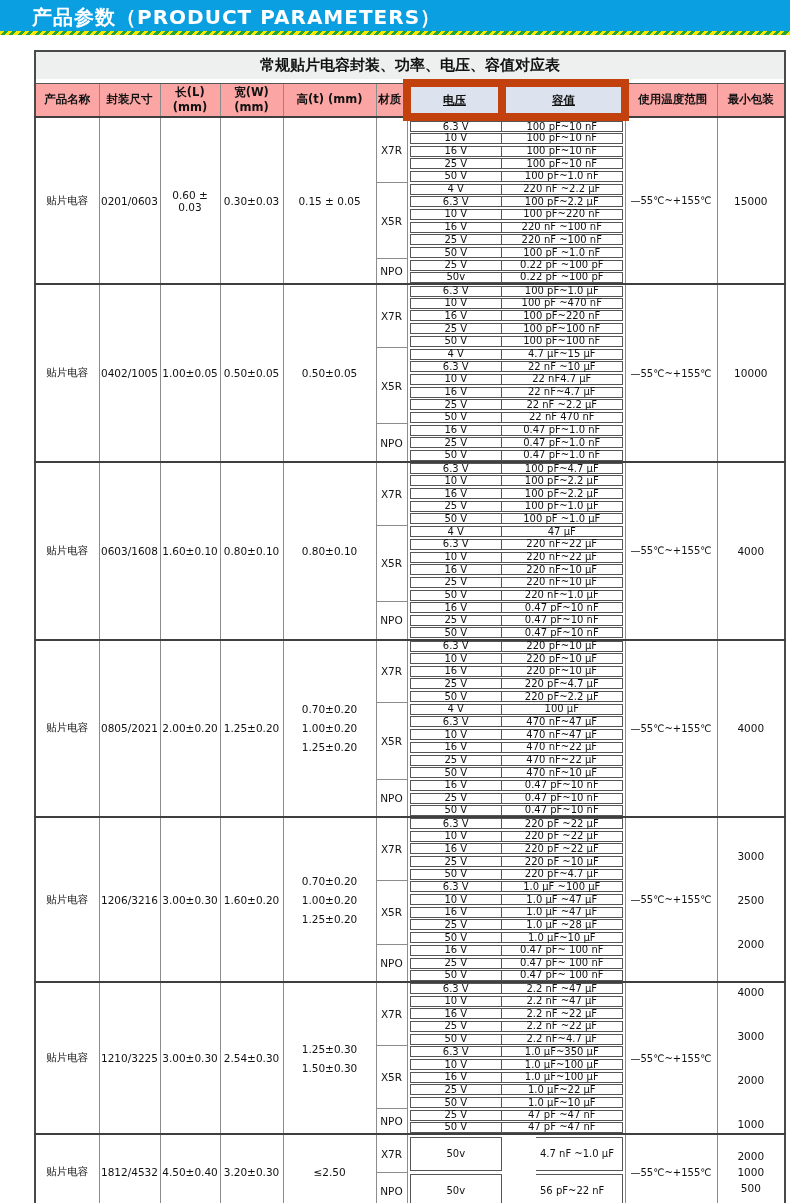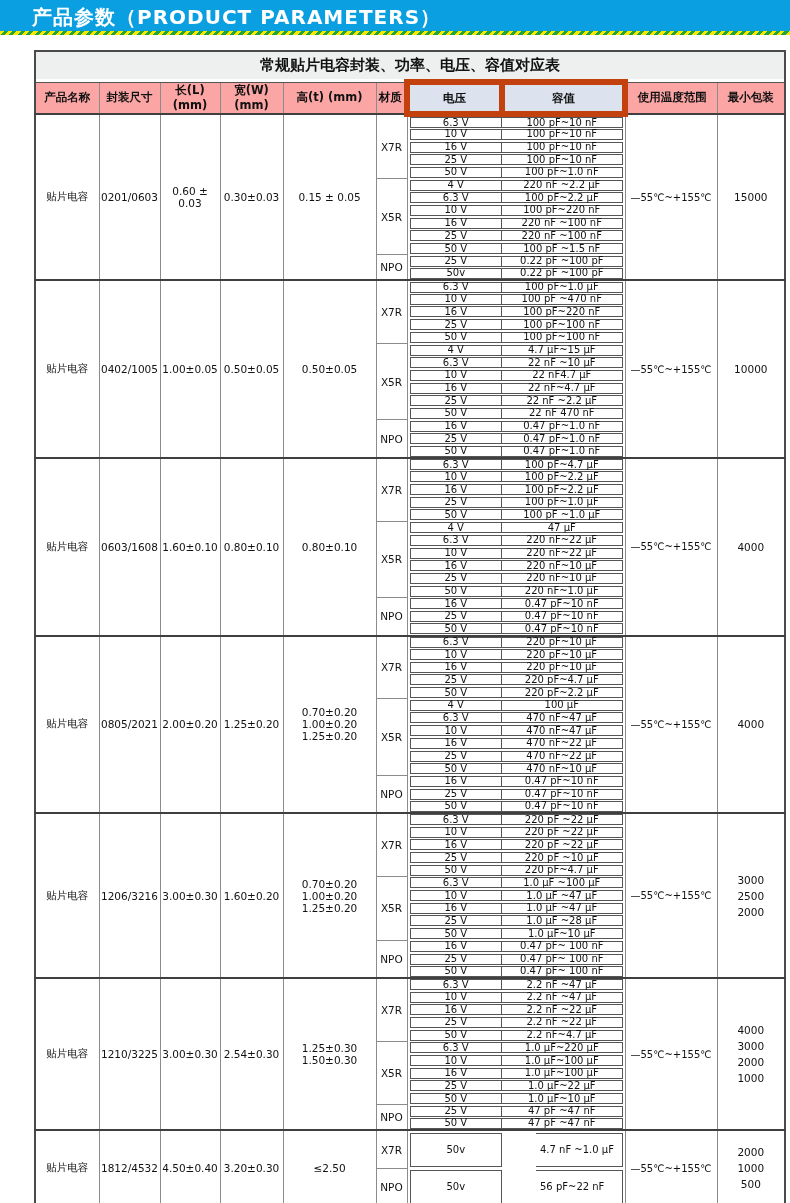--- a/index.html
+++ b/index.html
@@ -23,36 +23,36 @@
   td,th{
     border:1px solid #8c8c8c;font-size:10.5px;text-align:center;vertical-align:middle;
     padding:0;overflow:hidden;font-weight:normal;
   }
   table{border:2px solid #4a4a4a;}
   .title-row th{
     height:27px;background:#eef0ef;font-size:15px;font-weight:bold;
     border:1px solid #9a9a9a;border-bottom:1px solid #555;
   }
   .head-row th{height:26px;background:#fca5a5;font-weight:bold;font-size:11.5px;}
-  .head-row th.vh{background:#dce3ee;border:6px solid #c2410c;}
+  .head-row th.vh{background:#dce3ee;border:8px solid #c2410c;text-decoration:underline;}
   tr.r{height:12.7px;}
   tr.tall{height:38px;}
   tr.gs td{border-top:2px solid #3f3f3f;}
   td.v,td.c{border:none;background:#fff;}
   .box{
     box-sizing:border-box;height:11px;margin-left:2px;border:1px solid #555;
     display:flex;align-items:center;justify-content:center;font-size:10px;line-height:1;
     white-space:nowrap;
   }
   td.c .box{border-left:none;margin-left:0;margin-right:2px;}
   tr.tall .box{height:34px;}
   td.c.left .box{justify-content:flex-start;padding-left:4px;margin-left:34px;}
   td.temp{font-size:10px;white-space:nowrap;margin-top:12px;}
-  .lines{display:flex;flex-direction:column;align-items:center;justify-content:center;}
-  .mp-lines{display:flex;flex-direction:column;align-items:center;justify-content:center;gap:4px;}
+  .lines{display:flex;flex-direction:column;align-items:center;justify-content:center;gap:7px;}
+  .mp-lines{display:flex;flex-direction:column;align-items:center;justify-content:center;gap:32px;}
   .mp-lines.mp-sm{gap:4px;}
 </style>
 </head>
 <body>
 
 <header class="banner">
   <span class="banner-title">产品参数（PRODUCT PARAMETERS）</span>
 </header>
 <div class="stripe"></div>
 
@@ -183,21 +183,21 @@
           </td>
           <td class="c">
             <div class="box">220 nF ~100 nF</div>
           </td>
         </tr>
         <tr class="r">
           <td class="v">
             <div class="box">50 V</div>
           </td>
           <td class="c">
-            <div class="box">100 pF ~1.5 nF</div>
+            <div class="box">100 pF ~1.0 nF</div>
           </td>
         </tr>
         <tr class="r">
           <td class="m" rowspan="2">NPO</td>
           <td class="v">
             <div class="box">25 V</div>
           </td>
           <td class="c">
             <div class="box">0.22 pF ~100 pF</div>
           </td>
@@ -787,21 +787,21 @@
           <td class="c">
             <div class="box">2.2 nF~4.7 μF</div>
           </td>
         </tr>
         <tr class="r">
           <td class="m" rowspan="5">X5R</td>
           <td class="v">
             <div class="box">6.3 V</div>
           </td>
           <td class="c">
-            <div class="box">1.0 μF~220 μF</div>
+            <div class="box">1.0 μF~350 μF</div>
           </td>
         </tr>
         <tr class="r">
           <td class="v">
             <div class="box">10 V</div>
           </td>
           <td class="c">
             <div class="box">1.0 μF~100 μF</div>
           </td>
         </tr>

